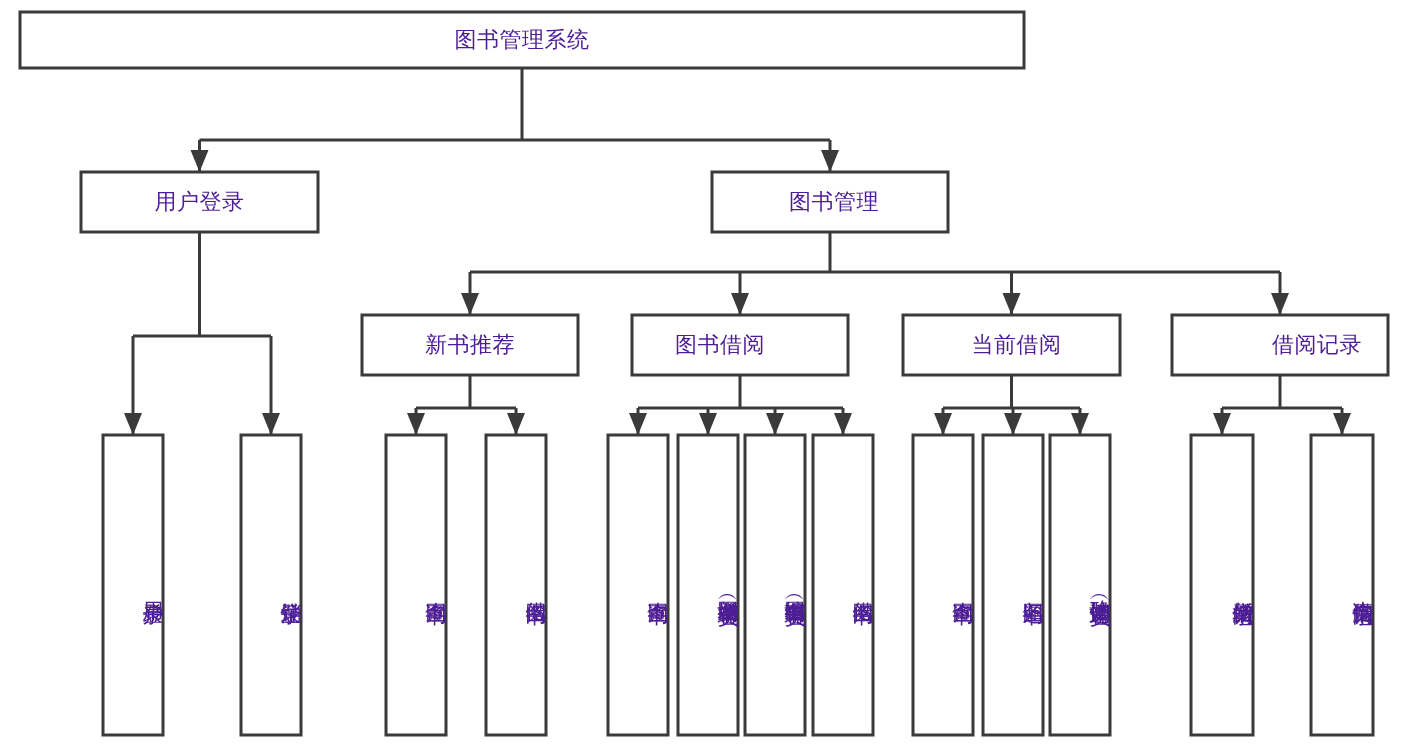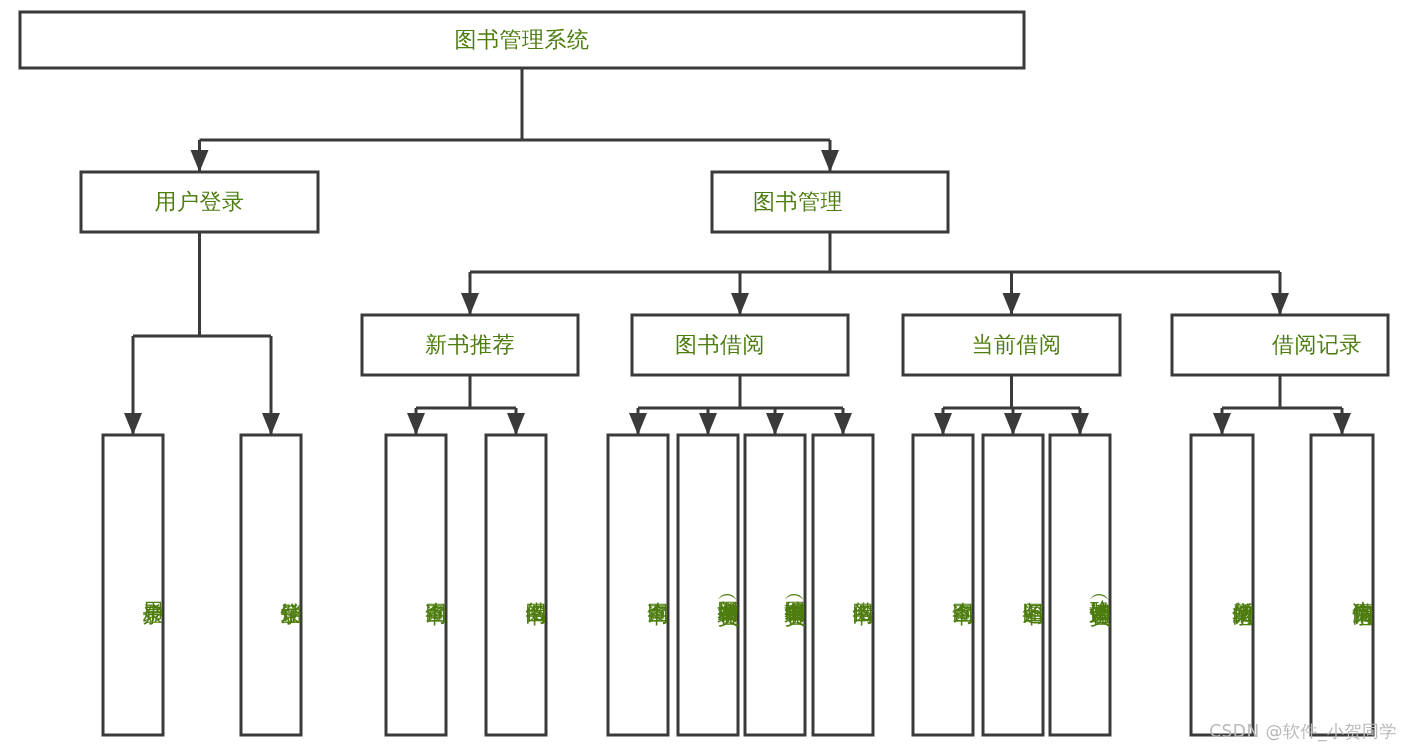--- a/index.html
+++ b/index.html
@@ -41,21 +41,21 @@
   }
   .arrow-head {
     fill: #3a3a3a;
     stroke: none;
   }
   .node-label {
     position: absolute;
     display: flex;
     align-items: center;
     justify-content: center;
-    color: #4d7c0f;
+    color: #4c1d95;
     font-family: "DejaVu Sans", "Liberation Sans", sans-serif;
     pointer-events: none;
     white-space: nowrap;
   }
   .node-label.horizontal {
     font-size: 22px;
     letter-spacing: 0.5px;
   }
   .node-label.vertical {
     writing-mode: vertical-rl;
@@ -158,35 +158,34 @@
         <rect x="983" y="435" width="60" height="300" class="node-box"></rect>
         <rect x="1050" y="435" width="60" height="300" class="node-box"></rect>
         <rect x="1191" y="435" width="62" height="300" class="node-box"></rect>
         <rect x="1311" y="435" width="62" height="300" class="node-box"></rect>
       </g>
   </svg>
 
   <div id="label-layer">
       <div class="node-label horizontal" style="left: 20px; top: 12px; width: 1004px; height: 56px;">图书管理系统</div>
       <div class="node-label horizontal" style="left: 81px; top: 172px; width: 237px; height: 60px;">用户登录</div>
-      <div class="node-label horizontal" style="left: 680px; top: 172px; width: 236px; height: 60px;">图书管理</div>
+      <div class="node-label horizontal" style="left: 716px; top: 172px; width: 236px; height: 60px;">图书管理</div>
       <div class="node-label horizontal" style="left: 362px; top: 315px; width: 216px; height: 60px;">新书推荐</div>
       <div class="node-label horizontal" style="left: 632px; top: 315px; width: 176px; height: 60px;">图书借阅</div>
       <div class="node-label horizontal" style="left: 903px; top: 315px; width: 227px; height: 60px;">当前借阅</div>
       <div class="node-label horizontal" style="left: 1172px; top: 315px; width: 216px; height: 60px; padding-left: 37px;">借阅记录</div>
       <div class="node-label vertical" style="left: 103px; top: 435px; width: 60px; height: 300px;">用户登录</div>
       <div class="node-label vertical" style="left: 241px; top: 435px; width: 60px; height: 300px;">注销登录</div>
       <div class="node-label vertical" style="left: 386px; top: 435px; width: 60px; height: 300px;">查询图书</div>
       <div class="node-label vertical" style="left: 486px; top: 435px; width: 60px; height: 300px;">借阅图书</div>
       <div class="node-label vertical" style="left: 608px; top: 435px; width: 60px; height: 300px;">查询图书</div>
       <div class="node-label vertical" style="left: 678px; top: 435px; width: 60px; height: 300px;">新增图书（管理员）</div>
       <div class="node-label vertical" style="left: 745px; top: 435px; width: 60px; height: 300px;">编辑图书（管理员）</div>
       <div class="node-label vertical" style="left: 813px; top: 435px; width: 60px; height: 300px;">借阅图书</div>
       <div class="node-label vertical" style="left: 913px; top: 435px; width: 60px; height: 300px;">查询图书</div>
       <div class="node-label vertical" style="left: 983px; top: 435px; width: 60px; height: 300px;">归还图书</div>
       <div class="node-label vertical" style="left: 1050px; top: 435px; width: 60px; height: 300px;">确认归还（管理员）</div>
       <div class="node-label vertical" style="left: 1191px; top: 435px; width: 62px; height: 300px;">新增借阅记录</div>
       <div class="node-label vertical" style="left: 1311px; top: 435px; width: 62px; height: 300px;">查询借阅记录</div>
     </div>
 
-  <div class="watermark">CSDN @软件_小贺同学</div>
 
 </div>
 
 </body></html>

